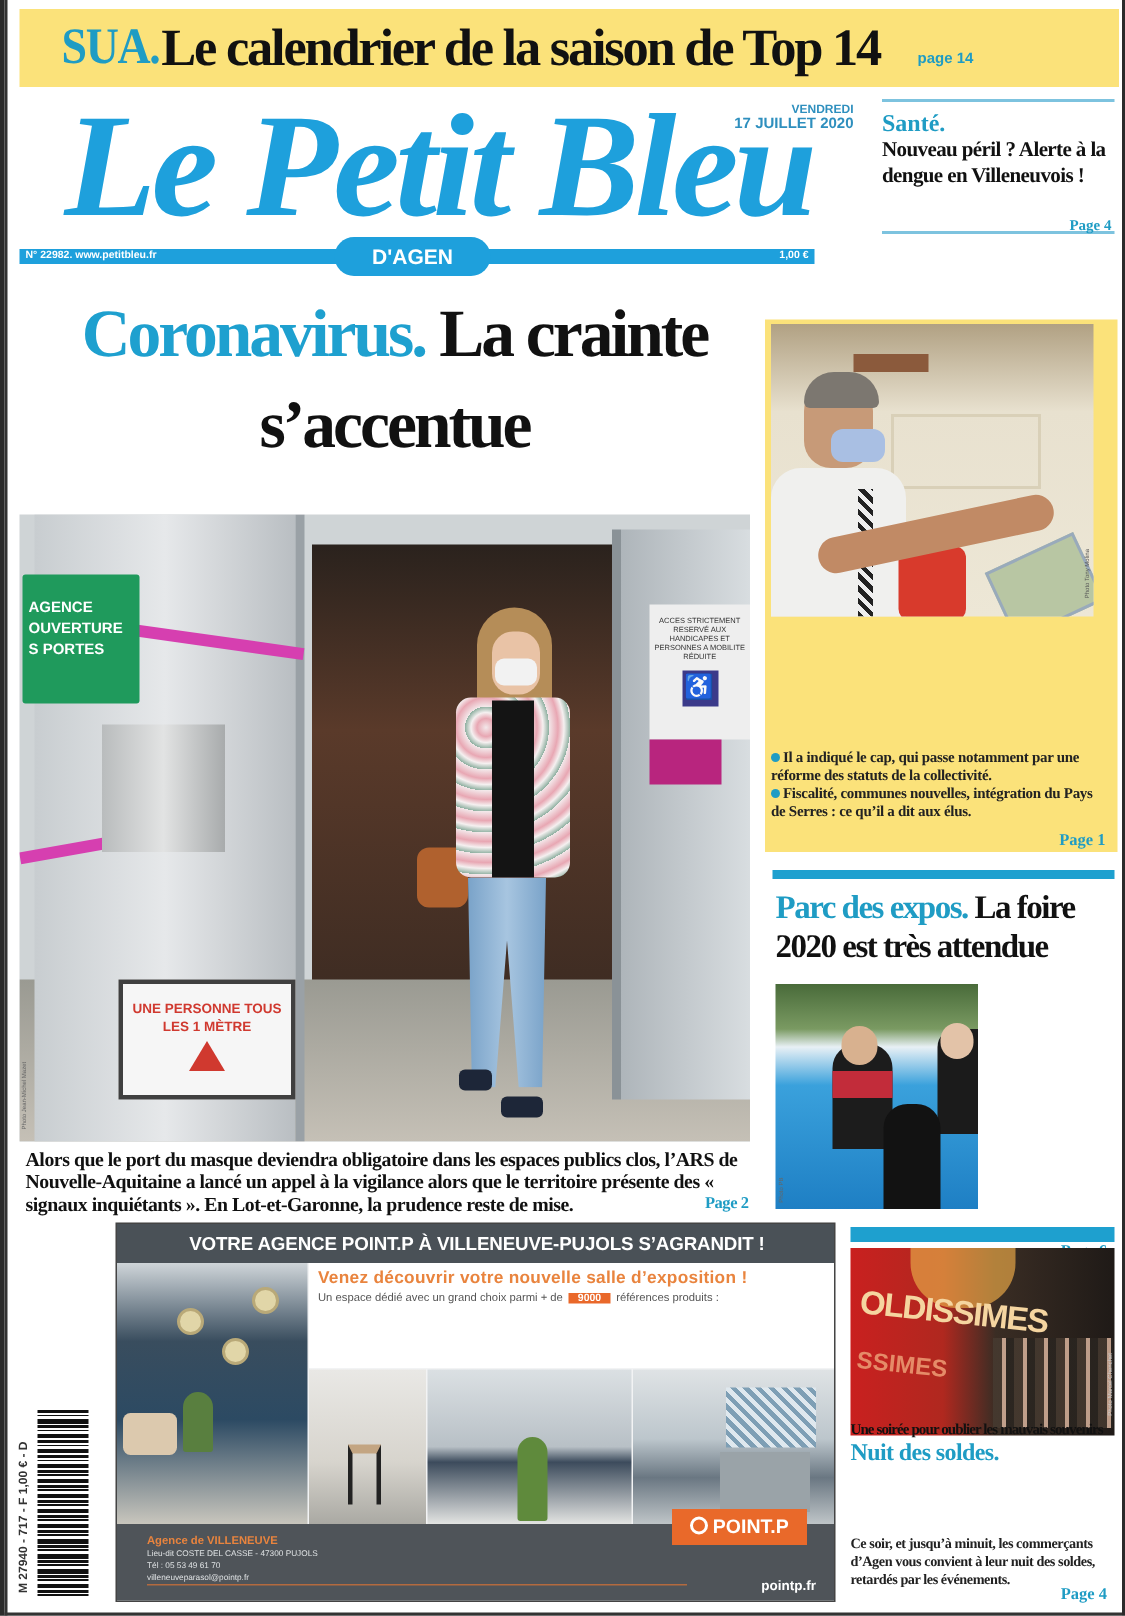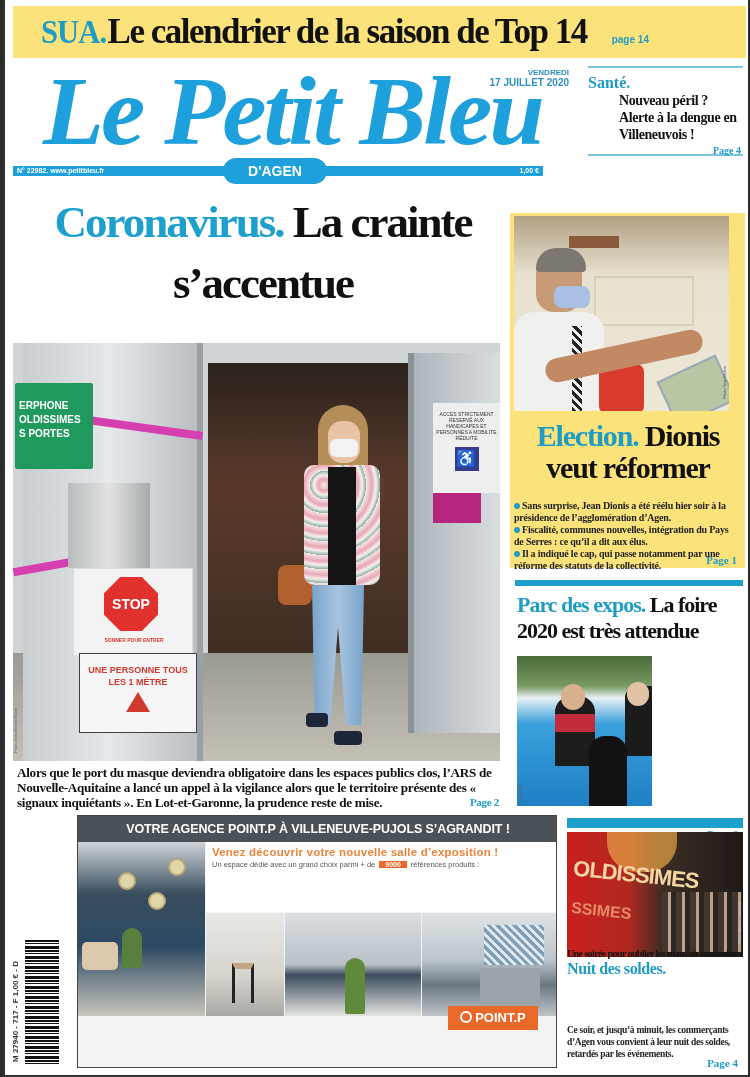--- a/index.html
+++ b/index.html
@@ -19,39 +19,39 @@
 .dateblock .day{font-size:8px;}
 .dateblock .date{font-size:10px;}
 .bluebar{position:absolute;left:8px;top:166px;width:530px;height:10px;background:#1ea0dc;}
 .bluebar .num{position:absolute;left:4px;top:0;font-family:"Liberation Sans",sans-serif;font-size:7px;font-weight:bold;color:#fff;line-height:10px;}
 .bluebar .price{position:absolute;right:4px;top:0;font-family:"Liberation Sans",sans-serif;font-size:7px;font-weight:bold;color:#fff;line-height:10px;}
 .agenpill{position:absolute;left:218px;top:158px;width:104px;height:26px;background:#1ea0dc;border-radius:13px;color:#fff;font-family:"Liberation Sans",sans-serif;font-weight:bold;font-size:14px;text-align:center;line-height:26px;}
 
 
 .sante{position:absolute;left:583px;top:66px;width:155px;height:90px;border-top:2px solid #7dc3df;border-bottom:2px solid #7dc3df;padding-top:6px;}
 .sante .kick{font-weight:bold;font-size:16px;color:#1f9cc4;}
-.sante .txt{font-weight:bold;font-size:14px;color:#111;line-height:17px;letter-spacing:-.4px;margin-left:31px;}
+.sante .txt{font-weight:bold;font-size:14px;color:#111;line-height:17px;letter-spacing:-.4px;}
 .sante .pg{position:absolute;right:2px;bottom:-2px;font-size:10px;font-weight:bold;color:#1f9cc4;}
 
 
 .mainhl{position:absolute;left:18px;top:192px;width:480px;text-align:center;font-weight:bold;font-size:45px;line-height:61px;color:#111;letter-spacing:-2px;}
 .mainhl .kick{color:#1ea0cf;}
 
 
 .mainphoto{position:absolute;left:8px;top:343px;width:487px;height:418px;overflow:hidden;background:#cfd4d6;}
 .mainphoto .bgdark{position:absolute;left:195px;top:20px;width:200px;height:310px;background:linear-gradient(180deg,#2a221d,#5a3a2a 40%,#3c2b22);}
 .mainphoto .floor{position:absolute;left:0;top:310px;width:487px;height:108px;background:linear-gradient(180deg,#9a9a92,#c5c0b6);}
 .mainphoto .leftdoor{position:absolute;left:10px;top:0;width:180px;height:418px;background:linear-gradient(90deg,#c8cdd0,#e6e8ea 50%,#b9bec2);border-right:6px solid #9aa1a6;}
 .mainphoto .pinkstripe{position:absolute;height:8px;background:#d63fb0;transform:rotate(8deg);}
 .mainphoto .greensign{position:absolute;left:2px;top:40px;width:78px;height:86px;background:#1f9a5c;color:#fff;font-family:"Liberation Sans",sans-serif;font-weight:bold;font-size:10px;line-height:14px;padding:16px 4px;border-radius:2px;}
 .mainphoto .intercom{position:absolute;left:55px;top:140px;width:82px;height:85px;background:linear-gradient(90deg,#b9bcbd,#e2e3e3,#a8abac);}
 .mainphoto .stopsign{position:absolute;left:60px;top:225px;width:120px;height:88px;background:#f3f3f3;border:1px solid #ddd;}
 .mainphoto .stopoct{position:absolute;left:30px;top:8px;width:54px;height:54px;background:#e0312c;clip-path:polygon(30% 0,70% 0,100% 30%,100% 70%,70% 100%,30% 100%,0 70%,0 30%);color:#fff;font-family:"Liberation Sans",sans-serif;font-weight:bold;font-size:14px;text-align:center;line-height:54px;}
 .mainphoto .stopsub{position:absolute;left:0;top:68px;width:120px;text-align:center;font-family:"Liberation Sans",sans-serif;font-size:5px;color:#d0392f;font-weight:bold;}
-.mainphoto .distsign{position:absolute;left:66px;top:310px;width:118px;height:80px;background:#f6f6f6;border:1px solid #404040;text-align:center;font-family:"Liberation Sans",sans-serif;font-size:9px;color:#d0392f;font-weight:bold;padding-top:10px;line-height:12px;}
+.mainphoto .distsign{position:absolute;left:66px;top:310px;width:118px;height:80px;background:#f6f6f6;border:3px solid #404040;text-align:center;font-family:"Liberation Sans",sans-serif;font-size:9px;color:#d0392f;font-weight:bold;padding-top:10px;line-height:12px;}
 .mainphoto .warn{display:block;margin:4px auto 0;width:0;height:0;border-left:12px solid transparent;border-right:12px solid transparent;border-bottom:20px solid #d0392f;}
 .mainphoto .rightdoor{position:absolute;left:395px;top:10px;width:92px;height:380px;background:linear-gradient(90deg,#aeb5ba,#d8dde0);border-left:6px solid #8a9297;}
 .mainphoto .accessign{position:absolute;left:420px;top:60px;width:67px;height:90px;background:#eee;font-family:"Liberation Sans",sans-serif;font-size:5px;color:#333;text-align:center;padding-top:8px;}
 .mainphoto .accessign .h{display:block;margin:6px auto 0;width:24px;height:24px;background:#3b3a8a;color:#fff;font-size:16px;line-height:24px;}
 .mainphoto .pinkpanel{position:absolute;left:420px;top:150px;width:48px;height:30px;background:#b8257e;}
 .mainphoto .woman{position:absolute;left:285px;top:62px;width:90px;height:350px;}
 .mainphoto .woman .hair{position:absolute;left:20px;top:0;width:50px;height:70px;background:#b58d58;border-radius:25px 25px 8px 8px;}
 .mainphoto .woman .face{position:absolute;left:30px;top:16px;width:32px;height:42px;background:#e9c3a6;border-radius:14px;}
 .mainphoto .woman .mask{position:absolute;left:32px;top:34px;width:28px;height:18px;background:#f2f2f2;border-radius:6px;}
 .mainphoto .woman .jacket{position:absolute;left:6px;top:60px;width:76px;height:120px;background:repeating-radial-gradient(circle at 20px 20px,#f3e8ea 0,#e8a7b3 6px,#f5f0f0 10px,#8fb0a1 14px);border-radius:10px;}
@@ -181,26 +181,22 @@
     <span class="kick">Coronavirus.</span>
     <span>La crainte s’accentue</span>
   </div>
 
   <div class="mainphoto">
     <div class="bgdark"></div>
     <div class="floor"></div>
     <div class="leftdoor"></div>
     <div class="pinkstripe" style="left:60px;top:80px;width:130px;"></div>
     <div class="pinkstripe" style="left:0px;top:220px;width:60px;transform:rotate(-10deg);"></div>
-    <div class="greensign">ERPHONE OLDISSIMES S PORTES</div>
+    <div class="greensign">AGENCE OUVERTURE S PORTES</div>
     <div class="intercom"></div>
-    <div class="stopsign">
-      <div class="stopoct">STOP</div>
-      <div class="stopsub">SONNER POUR ENTRER</div>
-    </div>
     <div class="distsign">
       <span>UNE PERSONNE TOUS LES 1 MÈTRE</span>
       <span class="warn"></span>
     </div>
     <div class="rightdoor"></div>
     <div class="accessign">
       <span>ACCES STRICTEMENT RESERVÉ AUX HANDICAPES ET PERSONNES A MOBILITE RÉDUITE</span>
       <span class="h">♿</span>
     </div>
     <div class="pinkpanel"></div>
@@ -230,28 +226,23 @@
       <div class="man-shirt"></div>
       <div class="tie"></div>
       <div class="man-head"></div>
       <div class="man-hair"></div>
       <div class="man-mask"></div>
       <div class="redjacket"></div>
       <div class="arm"></div>
       <div class="ballot"></div>
       <div class="credit">Photo Tony Molina</div>
     </div>
-    <div class="hl">
-      <span class="kick">Election.</span>
-      <span>Dionis veut réformer</span>
-    </div>
     <ul class="bullets">
-      <li><span class="dot"></span><span>Sans surprise, Jean Dionis a été réélu hier soir à la présidence de l’agglomération d’Agen.</span></li>
+      <li><span class="dot"></span><span>Il a indiqué le cap, qui passe notamment par une réforme des statuts de la collectivité.</span></li>
       <li><span class="dot"></span><span>Fiscalité, communes nouvelles, intégration du Pays de Serres : ce qu’il a dit aux élus.</span></li>
-      <li><span class="dot"></span><span>Il a indiqué le cap, qui passe notamment par une réforme des statuts de la collectivité.</span></li>
     </ul>
     <div class="pg">Page 1</div>
   </div>
 
   <div class="expos-rule"></div>
   <div class="expos-hl">
     <span class="kick">Parc des expos.</span>
     <span>La foire 2020 est très attendue</span>
   </div>
   <div class="exposphoto">
@@ -296,20 +287,28 @@
     <div class="adimg2">
         <div class="stool"></div>
       </div>
     <div class="adimg3">
         <div class="plant2"></div>
       </div>
     <div class="adimg4">
         <div class="tile"></div>
         <div class="cab"></div>
       </div>
+    <div class="adbottom">
+      <div class="agency">Agence de VILLENEUVE</div>
+      <div class="line" style="top:17px;">Lieu-dit COSTE DEL CASSE - 47300 PUJOLS</div>
+      <div class="line" style="top:25px;">Tél : 05 53 49 61 70</div>
+      <div class="line" style="top:33px;">villeneuveparasol@pointp.fr</div>
+      <div class="rule"></div>
+      <div class="url">pointp.fr</div>
+    </div>
     <div class="logo-pp">
       <span class="ic"></span><span>POINT.P</span>
     </div>
   </div>
 
   <div class="barcode"></div>
   <div class="barcode-txt">M 27940 - 717 - F 1,00 € - D</div>
 
 </div>
 

